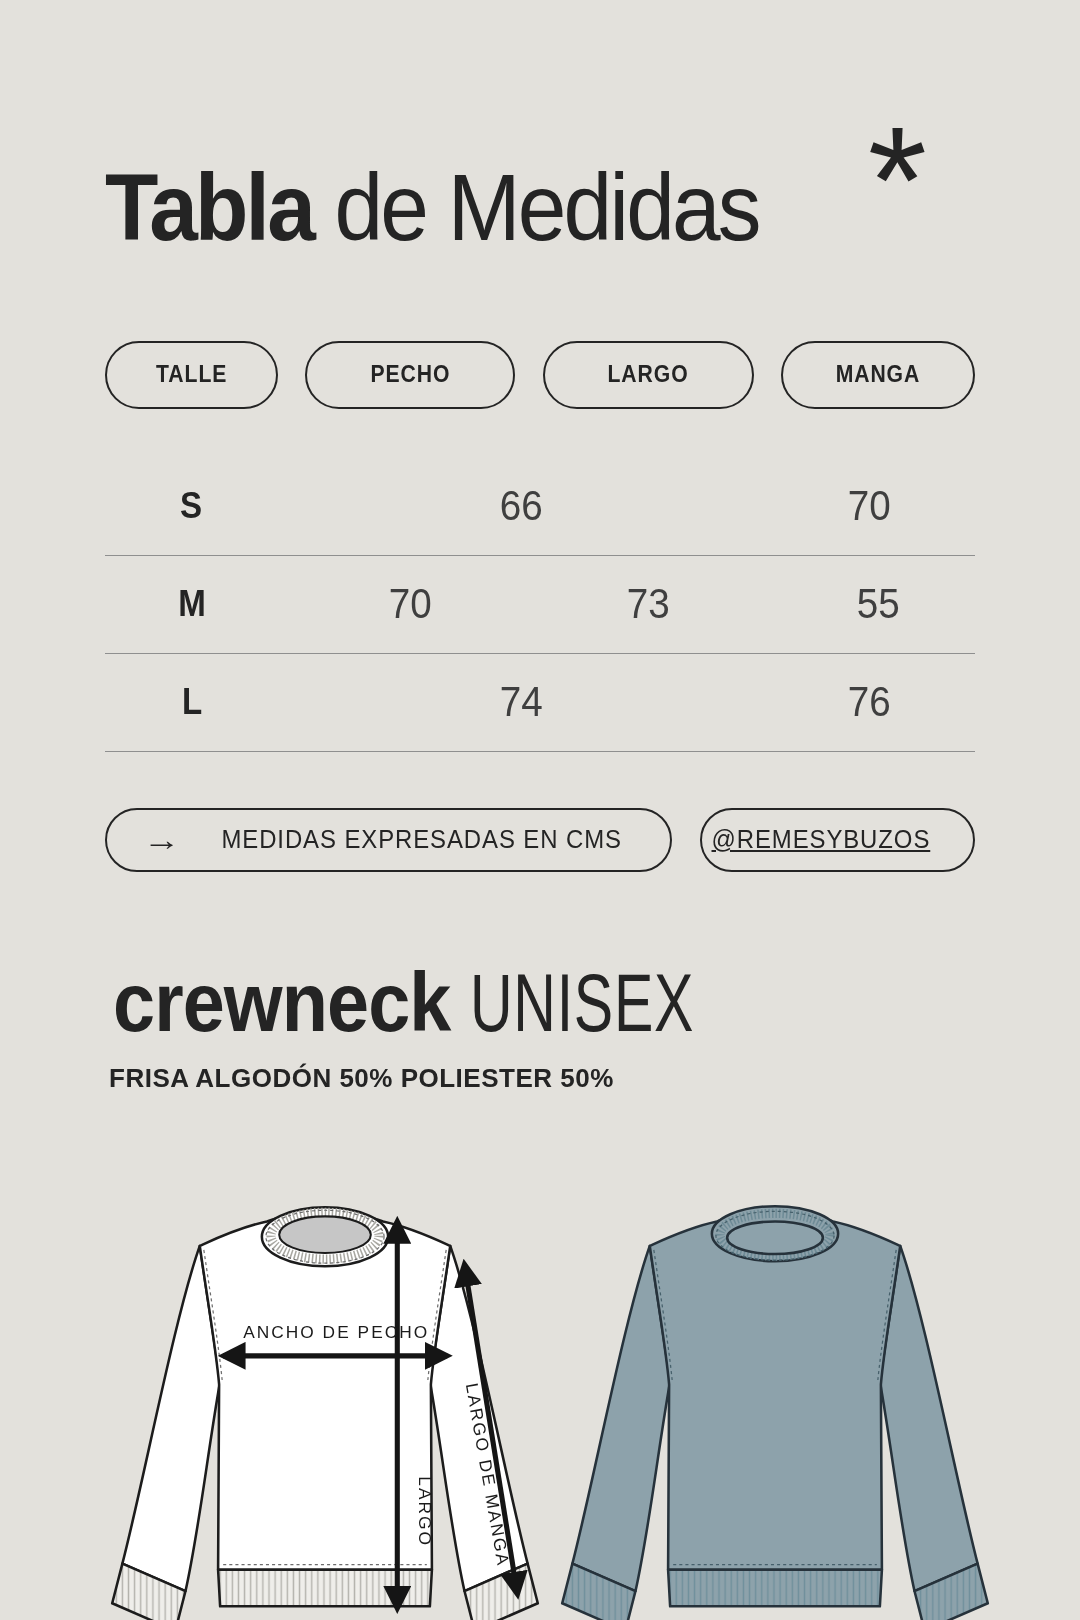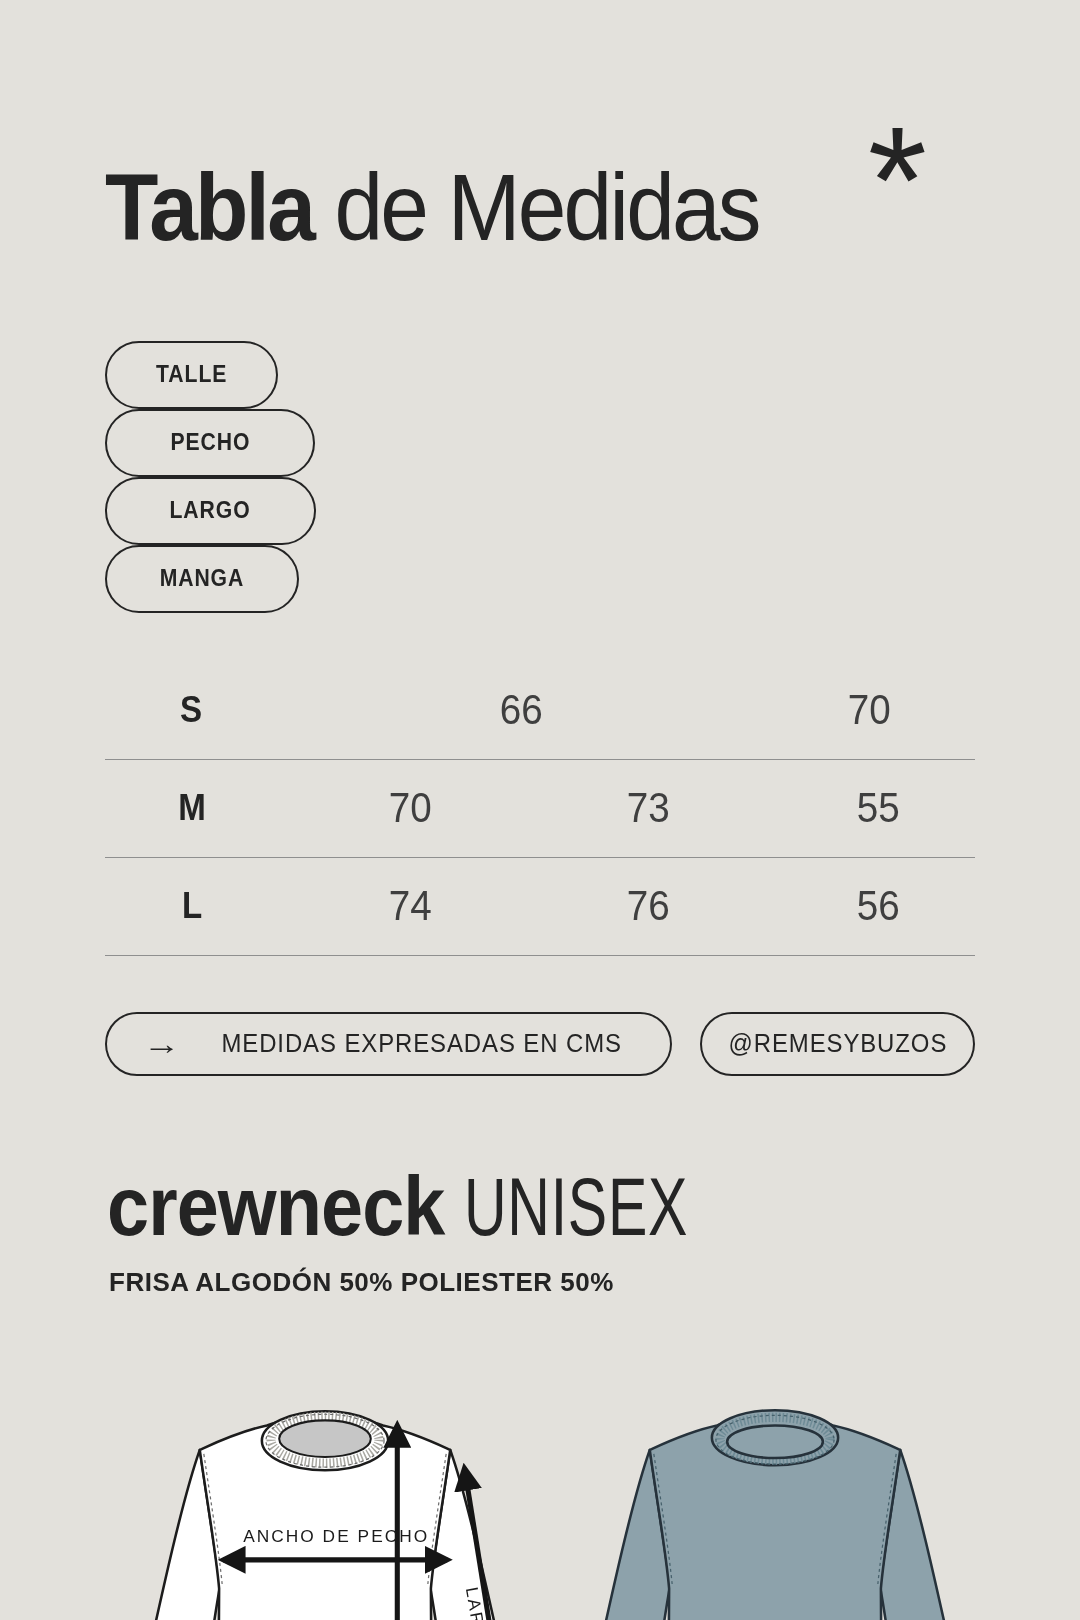--- a/index.html
+++ b/index.html
@@ -9,43 +9,43 @@
     font-family:"Liberation Sans","DejaVu Sans",sans-serif;
   }
   
   .hdr{position:relative;padding:96px 105px 0;}
   .title{font-size:95px;line-height:1;letter-spacing:-3px;font-weight:400;white-space:nowrap;}
   .cond-t{display:inline-block;transform:scaleX(.92);transform-origin:left;}
   .title .b{font-weight:700;}
   .asterisk{position:absolute;top:104px;right:105px;font-size:152px;line-height:1;font-weight:400;color:var(--ink,#242424);}
   
   .row-wrap{margin:86px 105px 0;width:870px;}
-  .pills{display:flex;justify-content:space-between;flex-direction:column;}
+  .pills{display:flex;justify-content:space-between;}
   .pill{box-sizing:border-box;height:68px;border:2px solid var(--ink,#2b2b2b);border-radius:36px;
         display:flex;align-items:center;justify-content:center;
         font-size:23px;font-weight:700;letter-spacing:1px;}
   .w1{width:173px;}.w2{width:210px;}.w3{width:211px;}.w4{width:194px;align-items:center;}
   .cond{display:inline-block;transform:scaleX(.92);}
   
   .table{margin:49px 105px 0;width:870px;}
   .trow{height:97px;display:flex;justify-content:space-between;align-items:center;
         border-bottom:1.5px solid var(--line,#8f8f8f);}
   .cell{display:flex;align-items:center;justify-content:center;}
   .size-cell{font-size:36px;font-weight:700;color:var(--ink,#242424);}
   .num-cell{font-size:42px;font-weight:400;color:var(--muted-ink,#3f3f3f);}
   
   .notes{margin:56px 105px 0;width:870px;display:flex;justify-content:space-between;}
   .pill-note,.pill-handle{box-sizing:border-box;height:64px;border:2px solid var(--ink,#2b2b2b);
         border-radius:33px;display:flex;align-items:center;font-size:26px;letter-spacing:1px;color:var(--ink,#242424);}
   .pill-note{width:567px;padding-left:36px;gap:30px;}
-  .pill-handle{width:275px;justify-content:center;}
+  .pill-handle{width:275px;justify-content:flex-start;text-decoration:underline;}
   .arrow-glyph{font-size:30px;transform:scaleX(1.25);transform-origin:left;display:inline-block;}
   
   .product{margin:82px 105px 0;}
-  .product-line{margin:2px;display:flex;align-items:baseline;white-space:nowrap;}
+  .product-line{margin:8px;display:flex;align-items:baseline;white-space:nowrap;}
   .pname{font-size:84px;font-weight:700;letter-spacing:-1px;display:inline-block;transform:scaleX(.9);transform-origin:left;}
   .pvariant{font-size:82px;font-weight:400;letter-spacing:1px;display:inline-block;transform:scaleX(.72);transform-origin:left;margin-left:-18px;}
   .material{margin:12px 0 16px 4px;font-size:26px;font-weight:700;letter-spacing:.5px;}
   
   .diagrams{margin-top:46px;padding-left:100px;display:flex;width:900px;}
   .garment{display:block;}
   .fr-main{fill:var(--garment-front,#ffffff);stroke:var(--front-outline,#1c1c1c);stroke-width:2.5;stroke-linejoin:round;}
   .fr-rib{fill:url(#ribW);stroke:var(--front-outline,#1c1c1c);stroke-width:2.5;stroke-linejoin:round;}
   .ribw-bg{fill:#efeeea;}.ribw-ln{stroke:#b4b3ad;stroke-width:1.4;}
   .collar-in{fill:var(--collar-inner,#c6c6c6);stroke:var(--front-outline,#1c1c1c);stroke-width:2;}
@@ -114,23 +114,20 @@
     <div class="trow">
       <div class="cell w1 size-cell">
           <span class="cond">L</span>
         </div>
       <div class="cell w2 num-cell">
           <span class="cond">74</span>
         </div>
       <div class="cell w3 num-cell">
           <span class="cond">76</span>
         </div>
-      <div class="cell w4 num-cell">
-          <span class="cond">56</span>
-        </div>
     </div>
   </div>
 
   <div class="notes">
     <div class="pill-note">
       <span class="arrow-glyph">→</span>
       <span class="cond">MEDIDAS EXPRESADAS EN CMS</span>
     </div>
     <div class="pill-handle">
       <span class="cond">@REMESYBUZOS</span>

